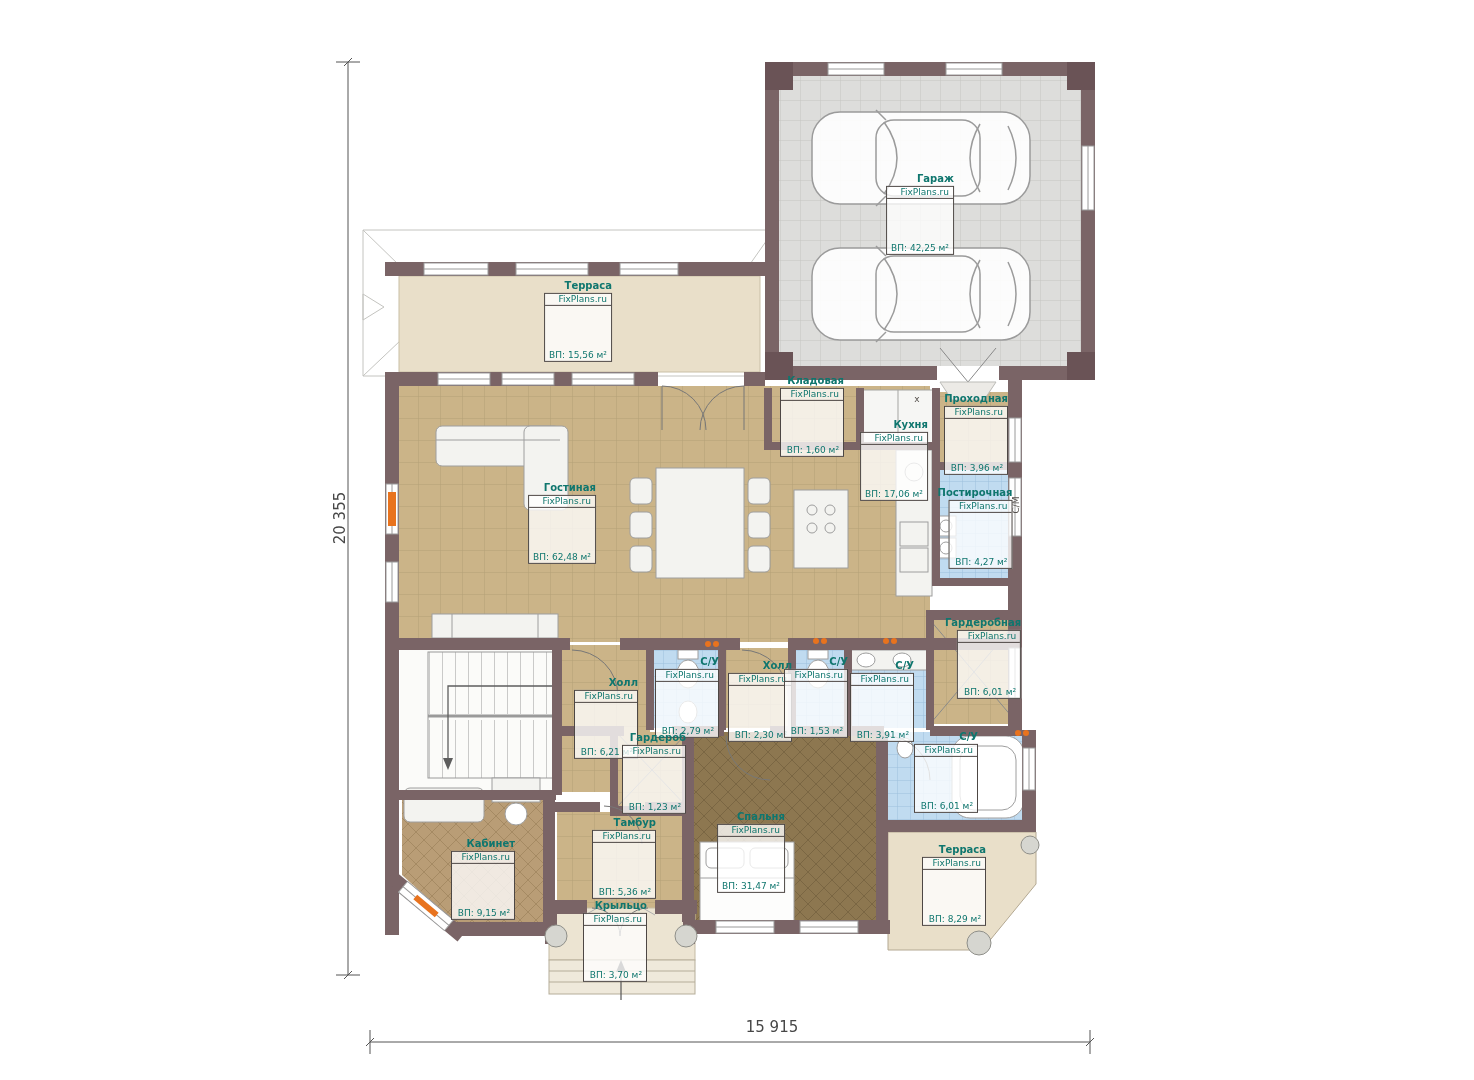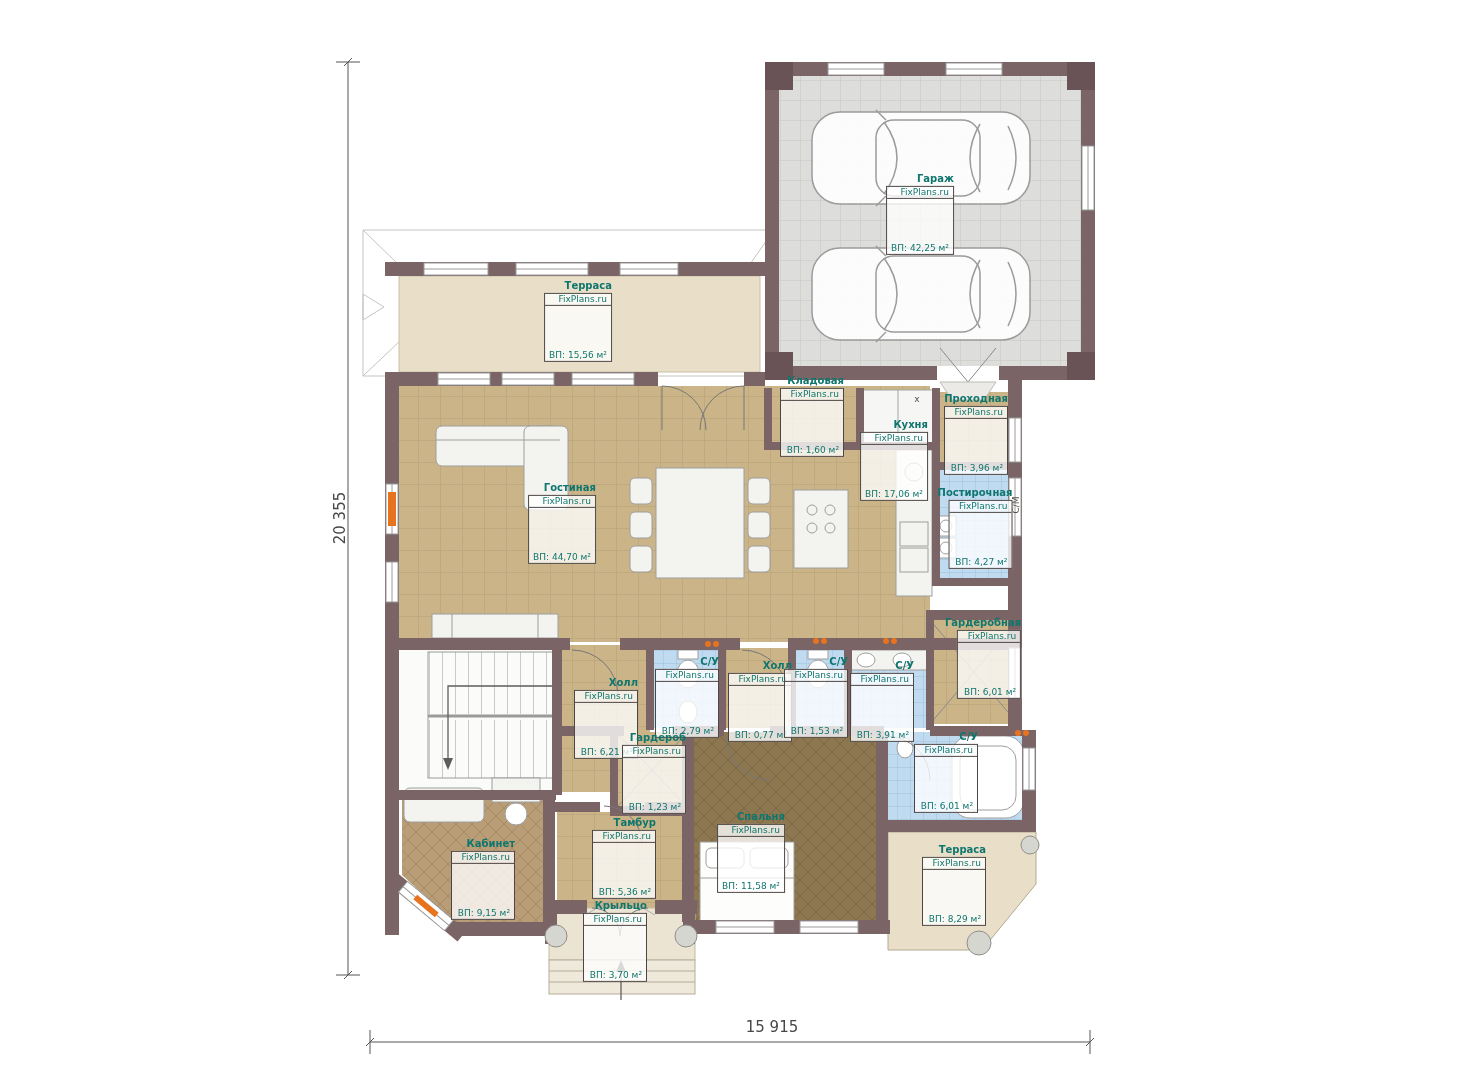--- a/index.html
+++ b/index.html
@@ -398,37 +398,37 @@
 <div class="room-label" style="left:894px;top:460px">
   <div class="room-name">Кухня</div>
   <div class="room-box"><div class="room-brand">FixPlans.ru</div><div class="room-area">ВП: 17,06 м²</div></div>
 </div>
 <div class="room-label" style="left:976px;top:434px">
   <div class="room-name">Проходная</div>
   <div class="room-box"><div class="room-brand">FixPlans.ru</div><div class="room-area">ВП: 3,96 м²</div></div>
 </div>
 <div class="room-label" style="left:562px;top:523px">
   <div class="room-name">Гостиная</div>
-  <div class="room-box"><div class="room-brand">FixPlans.ru</div><div class="room-area">ВП: 44,70 м²</div></div>
+  <div class="room-box"><div class="room-brand">FixPlans.ru</div><div class="room-area">ВП: 62,48 м²</div></div>
 </div>
 <div class="room-label" style="left:975px;top:528px">
   <div class="room-name">Постирочная</div>
   <div class="room-box"><div class="room-brand">FixPlans.ru</div><div class="room-area">ВП: 4,27 м²</div></div>
 </div>
 <div class="room-label" style="left:983px;top:658px">
   <div class="room-name">Гардеробная</div>
   <div class="room-box"><div class="room-brand">FixPlans.ru</div><div class="room-area">ВП: 6,01 м²</div></div>
 </div>
 <div class="room-label" style="left:687px;top:697px">
   <div class="room-name">С/У</div>
   <div class="room-box"><div class="room-brand">FixPlans.ru</div><div class="room-area">ВП: 2,79 м²</div></div>
 </div>
 <div class="room-label" style="left:760px;top:701px">
   <div class="room-name">Холл</div>
-  <div class="room-box"><div class="room-brand">FixPlans.ru</div><div class="room-area">ВП: 0,77 м²</div></div>
+  <div class="room-box"><div class="room-brand">FixPlans.ru</div><div class="room-area">ВП: 2,30 м²</div></div>
 </div>
 <div class="room-label" style="left:816px;top:697px">
   <div class="room-name">С/У</div>
   <div class="room-box"><div class="room-brand">FixPlans.ru</div><div class="room-area">ВП: 1,53 м²</div></div>
 </div>
 <div class="room-label" style="left:882px;top:701px">
   <div class="room-name">С/У</div>
   <div class="room-box"><div class="room-brand">FixPlans.ru</div><div class="room-area">ВП: 3,91 м²</div></div>
 </div>
 <div class="room-label" style="left:606px;top:718px">
@@ -442,21 +442,21 @@
 <div class="room-label" style="left:483px;top:879px">
   <div class="room-name">Кабинет</div>
   <div class="room-box"><div class="room-brand">FixPlans.ru</div><div class="room-area">ВП: 9,15 м²</div></div>
 </div>
 <div class="room-label" style="left:624px;top:858px">
   <div class="room-name">Тамбур</div>
   <div class="room-box"><div class="room-brand">FixPlans.ru</div><div class="room-area">ВП: 5,36 м²</div></div>
 </div>
 <div class="room-label" style="left:751px;top:852px">
   <div class="room-name">Спальня</div>
-  <div class="room-box"><div class="room-brand">FixPlans.ru</div><div class="room-area">ВП: 11,58 м²</div></div>
+  <div class="room-box"><div class="room-brand">FixPlans.ru</div><div class="room-area">ВП: 31,47 м²</div></div>
 </div>
 <div class="room-label" style="left:946px;top:772px">
   <div class="room-name">С/У</div>
   <div class="room-box"><div class="room-brand">FixPlans.ru</div><div class="room-area">ВП: 6,01 м²</div></div>
 </div>
 <div class="room-label" style="left:954px;top:885px">
   <div class="room-name">Терраса</div>
   <div class="room-box"><div class="room-brand">FixPlans.ru</div><div class="room-area">ВП: 8,29 м²</div></div>
 </div>
 <div class="room-label" style="left:615px;top:941px">

